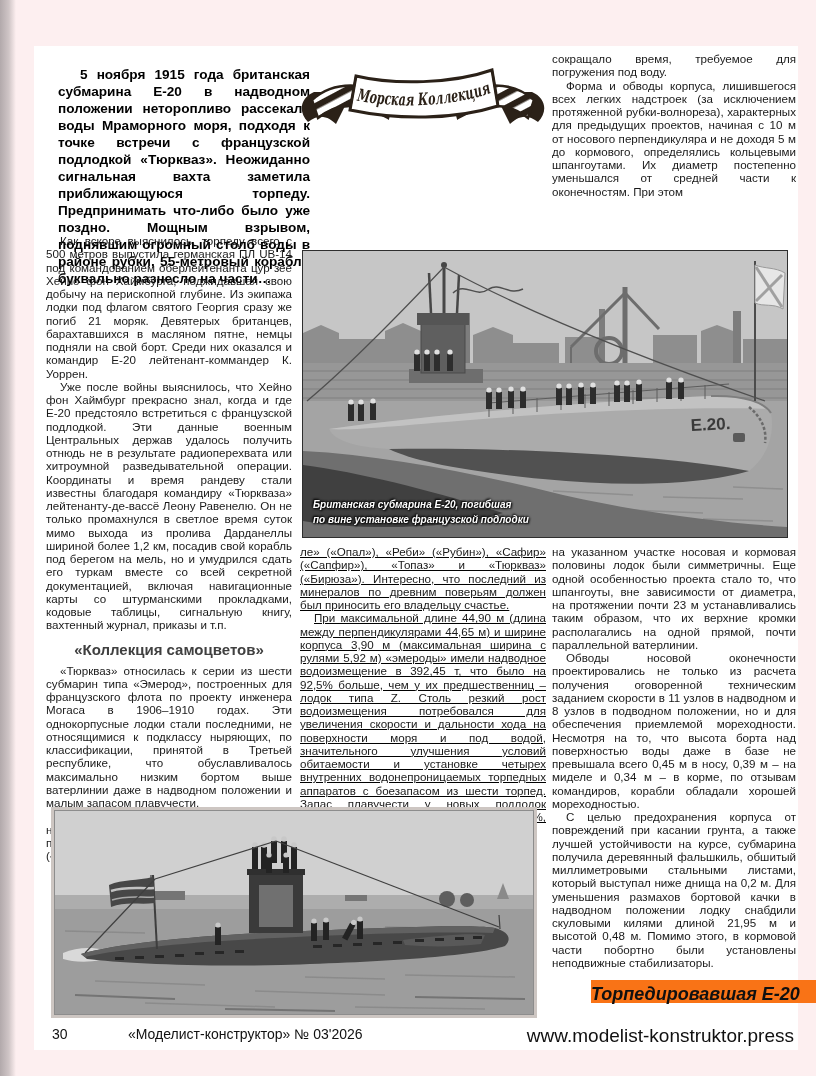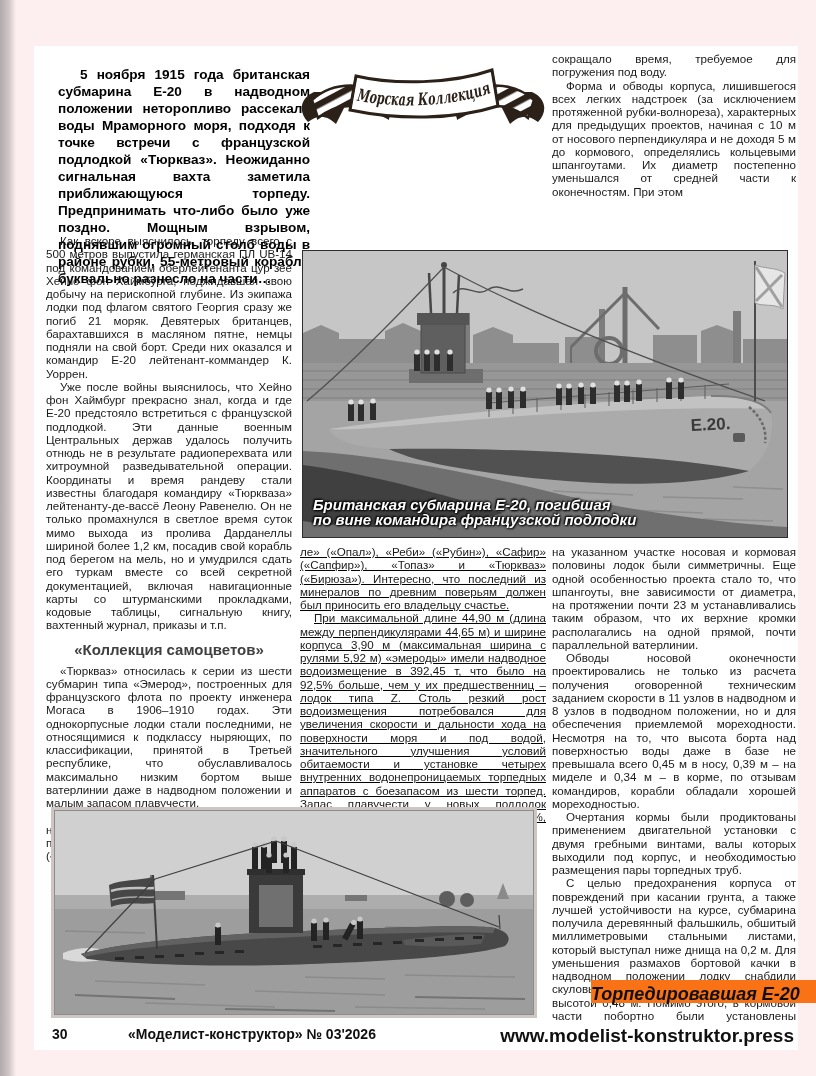--- a/index.html
+++ b/index.html
@@ -40,34 +40,34 @@
   .section-heading{
     font-size:15px;font-weight:bold;color:#404040;text-align:center;
     margin:9px 0 6px 0;
   }
 
   
   .photo-top{position:absolute;left:268px;top:204px;width:484px;height:286px;border:1px solid #2e2e2e;background:#c6c6c6;}
   .photo-top svg{display:block;}
   .photo-caption-top{
     position:absolute;left:10px;bottom:10px;
-    font-style:italic;font-weight:bold;font-size:15px;line-height:15px;color:#ffffff;
+    font-style:italic;font-weight:bold;font-size:10px;line-height:15px;color:#ffffff;
     text-shadow:1px 1px 2px #000, -1px -1px 2px #000, 0 0 3px #000;
   }
   .photo-bottom{position:absolute;left:20px;top:764px;width:478px;height:203px;
     border:1px solid #8d8d8d;box-shadow:0 0 0 3px #cdc6c2;background:#d0d0d0;}
   .photo-bottom svg{display:block;}
   .caption-bottom{
     position:absolute;left:518px;top:934px;width:246px;background:#f97316;padding-top:6px;
     font-style:italic;font-weight:bold;font-size:18px;line-height:16.5px;color:#101010;margin-left:39px;
   }
 
   
   .footer{position:absolute;left:0;top:976px;width:100%;height:26px;background:#fff;
-    font-weight:bold;font-size:14px;color:#101010;}
+    font-weight:normal;font-size:14px;color:#101010;}
   .footer .pnum{position:absolute;left:18px;top:4px;}
   .footer .mag{position:absolute;left:94px;top:4px;}
   .footer .url{position:absolute;right:4px;top:3px;font-size:19px;}
 </style>
 </head>
 <body>
 
 <div class="edge-strip"></div>
 
 <div class="sheet">
@@ -110,21 +110,20 @@
   </div>
 
   <div class="col col-mid body-text">
     <p>ле» («Опал»), «Реби» («Рубин»), «Сафир» («Сапфир»), «Топаз» и «Тюркваз» («Бирюза»). Интересно, что последний из минералов по древним поверьям должен был приносить его владельцу счастье.</p>
     <p class="ind">При максимальной длине 44,90 м (длина между перпендикулярами 44,65 м) и ширине корпуса 3,90 м (максимальная ширина с рулями 5,92 м) «эмероды» имели надводное водоизмещение в 392,45 т, что было на 92,5% больше, чем у их предшественниц – лодок типа Z. Столь резкий рост водоизмещения потребовался для увеличения скорости и дальности хода на поверхности моря и под водой, значительного улучшения условий обитаемости и установке четырех внутренних водонепроницаемых торпедных аппаратов с боезапасом из шести торпед. Запас плавучести у новых подлодок уменьшился с 11% у субмарин типа Z до 8%, то есть до 34 т, что</p>
   </div>
 
   <div class="col col-right body-text">
     <p>на указанном участке носовая и кормовая половины лодок были симметричны. Еще одной особенностью проекта стало то, что шпангоуты, вне зависимости от диаметра, на протяжении почти 23 м устанавливались таким образом, что их верхние кромки располагались на одной прямой, почти параллельной ватерлинии.</p>
     <p class="ind">Обводы носовой оконечности проектировались не только из расчета получения оговоренной техническим заданием скорости в 11 узлов в надводном и 8 узлов в подводном положении, но и для обеспечения приемлемой мореходности. Несмотря на то, что высота борта над поверхностью воды даже в базе не превышала всего 0,45 м в носу, 0,39 м – на миделе и 0,34 м – в корме, по отзывам командиров, корабли обладали хорошей мореходностью.</p>
-    <p class="ind">Очертания кормы были продиктованы применением двигательной установки с двумя гребными винтами, валы которых выходили под корпус, и необходимостью размещения пары торпедных труб.</p>
     <p class="ind">С целью предохранения корпуса от повреждений при касании грунта, а также лучшей устойчивости на курсе, субмарина получила деревянный фальшкиль, обшитый миллиметровыми стальными листами, который выступал ниже днища на 0,2 м. Для уменьшения размахов бортовой качки в надводном положении лодку снабдили скуловыми килями длиной 21,95 м и высотой 0,48 м. Помимо этого, в кормовой части побортно были установлены неподвижные стабилизаторы.</p>
   </div>
 
   <div class="photo-top">
     <svg viewBox="0 0 484 286" width="484" height="286">
       <rect width="484" height="286" fill="#c6c6c6"></rect>
 
       <g fill="#8e8e8e">
         <polygon points="0,112 0,82 18,74 36,82 36,112"></polygon>
         <rect x="36" y="88" width="46" height="24"></rect>
@@ -291,21 +290,21 @@
 
       <g>
         <line x1="452" y1="10" x2="452" y2="150" stroke="#4c4c4c" stroke-width="2"></line>
         <path d="M452,14 C462,18 472,16 482,22 L480,58 C470,52 461,56 452,52 Z" fill="#e6e6e6" stroke="#9a9a9a"></path>
         <line x1="453" y1="16" x2="479" y2="56" stroke="#a0a0a0" stroke-width="3"></line>
         <line x1="479" y1="24" x2="453" y2="50" stroke="#a0a0a0" stroke-width="3"></line>
       </g>
     </svg>
     <div class="photo-caption-top">
       <div>Британская субмарина Е-20, погибшая</div>
-      <div>по вине командира французской подлодки</div>
+      <div>по вине установке французской подлодки</div>
     </div>
   </div>
 
   <div class="photo-bottom">
     <svg viewBox="0 0 478 203" width="478" height="203">
       <rect width="478" height="203" fill="#d0d0d0"></rect>
       <rect y="84" width="478" height="14" fill="#adadad"></rect>
       <g fill="#757575">
         <rect x="84" y="80" width="46" height="9"></rect>
         <rect x="95" y="64" width="3" height="16"></rect>

